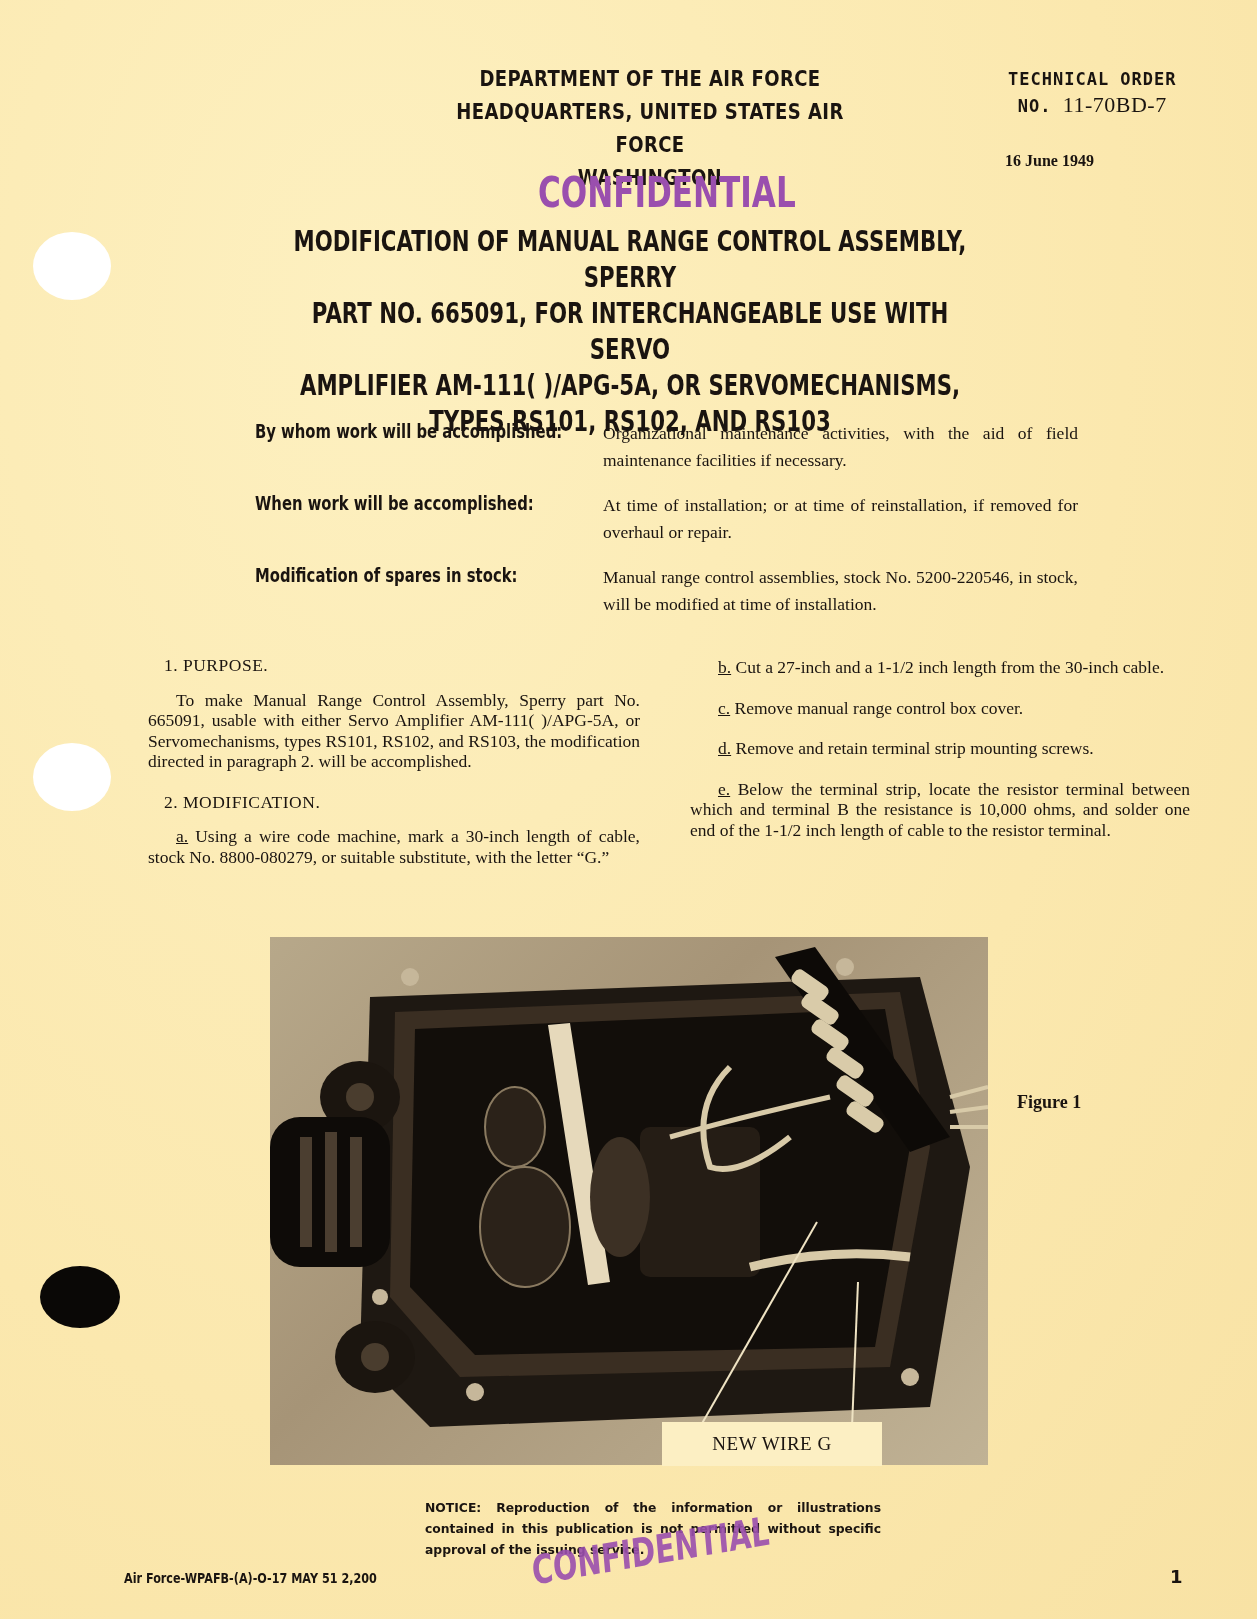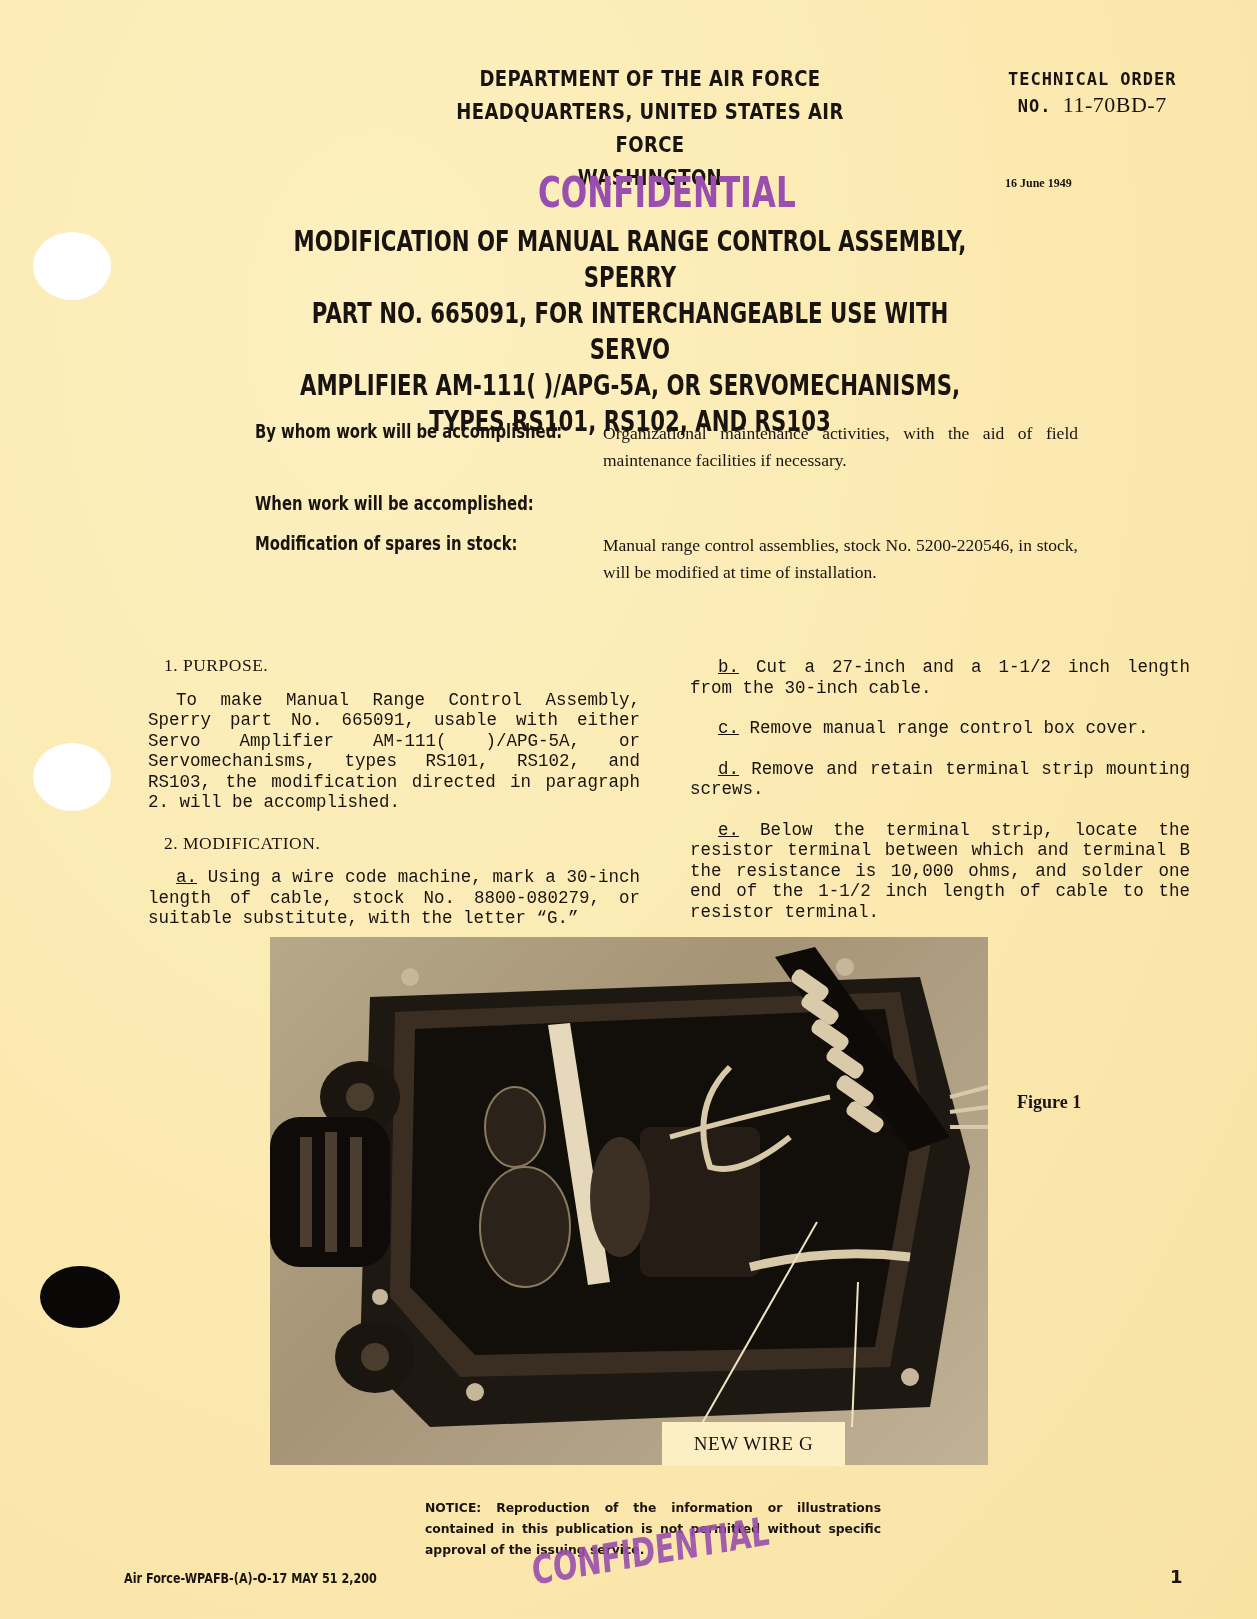--- a/index.html
+++ b/index.html
@@ -17,43 +17,43 @@
   .dept { left: 400px; top: 62px; width: 500px; text-align: center;
     font-family: "DejaVu Sans", sans-serif; font-weight: bold; font-size: 22px;
     line-height: 33px; transform: scaleX(0.82); transform-origin: center top; letter-spacing: 0.5px; }
   .stamp { font-family: "DejaVu Sans", sans-serif; font-weight: bold; color: #9a4fae;
     letter-spacing: 0; }
   .stamp-top { left: 538px; top: 168px; font-size: 42px; transform: scaleX(0.74); transform-origin: left top; }
   .stamp-bottom { left: 530px; top: 1548px; font-size: 40px; transform: scaleX(0.72) rotate(-7deg); transform-origin: left top; opacity: 0.9; }
 
   .to { left: 1008px; top: 66px; font-family: "DejaVu Sans Mono", monospace; font-weight: bold; font-size: 17px; line-height: 26px; letter-spacing: 1px; text-align: center; }
   .to .num { font-family: "Liberation Serif", serif; font-weight: normal; font-size: 22px; letter-spacing: 0.5px; }
-  .date { left: 1005px; top: 152px; font-weight: bold; font-size: 12px; margin-top: 24px; }
+  .date { left: 1005px; top: 152px; font-weight: bold; font-size: 16px; }
 
   .title { left: 180px; top: 224px; width: 900px; text-align: center;
     font-family: "DejaVu Sans", sans-serif; font-weight: bold; font-size: 28px; line-height: 36px;
     transform: scaleX(0.76); transform-origin: center top; }
 
   .info { left: 255px; top: 420px; width: 840px; }
   .info-row { display: flex; margin-bottom: 18px; }
   .info-label { width: 360px; font-family: "DejaVu Sans", sans-serif; font-weight: bold; font-size: 19px;
     transform: scaleX(0.78); transform-origin: left top; white-space: nowrap; }
   .info-value { width: 475px; margin-left: -12px; font-size: 17.5px; line-height: 27px; text-align: justify; font-weight: 500; }
 
   .col { position: absolute; font-size: 17.5px; line-height: 20.5px; text-align: justify; font-weight: 500; }
   .col-left { left: 148px; top: 655px; width: 492px; }
   .col-right { left: 690px; top: 657px; width: 500px; }
   .heading { margin: 0 0 14px 16px; font-size: 17.5px; letter-spacing: 0.5px; }
-  .para { margin: 0 0 20px 0; text-indent: 28px; font-family: Liberation Mono, monospace; }
+  .para { margin: 0 0 20px 0; text-indent: 28px; }
   .u { text-decoration: underline; }
 
   .photo { left: 270px; top: 937px; width: 718px; height: 528px; overflow: hidden;
     background: linear-gradient(135deg, #b7a88a 0%, #a69477 40%, #c0b295 100%); }
   .photo svg { display: block; }
-  .photo-label { left: 662px; top: 1422px; width: 183px; height: 44px; background: #fcefc3;
+  .photo-label { left: 662px; top: 1422px; width: 220px; height: 44px; background: #fcefc3;
     font-size: 19px; text-align: center; line-height: 44px; letter-spacing: 0.5px; color: #1a1410; }
   .fig-caption { left: 1017px; top: 1092px; font-size: 18px; font-weight: bold; }
 
   .notice { left: 425px; top: 1497px; width: 480px; font-family: "DejaVu Sans", sans-serif; font-weight: bold;
     font-size: 13px; line-height: 21px; text-align: justify; transform: scaleX(0.95); transform-origin: left top; }
   .footer-left { left: 124px; top: 1570px; font-family: "DejaVu Sans", sans-serif; font-weight: bold; font-size: 14px;
     transform: scaleX(0.8); transform-origin: left top; }
   .page-num { left: 1170px; top: 1566px; font-family: "DejaVu Sans", sans-serif; font-weight: bold; font-size: 18px; }
 </style>
 </head>
@@ -86,20 +86,21 @@
   <div>TYPES RS101, RS102, AND RS103</div>
 </div>
 
 <div class="abs info">
   <div class="info-row">
     <div class="info-label">By whom work will be accomplished:</div>
     <div class="info-value">Organizational maintenance activities, with the aid of field maintenance facilities if necessary.</div>
   </div>
   <div class="info-row">
     <div class="info-label">When work will be accomplished:</div>
+    <div class="info-value">At time of installation; or at time of reinstallation, if removed for overhaul or repair.</div>
   </div>
   <div class="info-row">
     <div class="info-label">Modification of spares in stock:</div>
     <div class="info-value">Manual range control assemblies, stock No. 5200-220546, in stock, will be modified at time of installation.</div>
   </div>
 </div>
 
 <div class="col col-left">
   <div class="heading">1. PURPOSE.</div>
   <div class="para">To make Manual Range Control Assembly, Sperry part No. 665091, usable with either Servo Amplifier AM-111( )/APG-5A, or Servomechanisms, types RS101, RS102, and RS103, the modification directed in paragraph 2. will be accomplished.</div>

